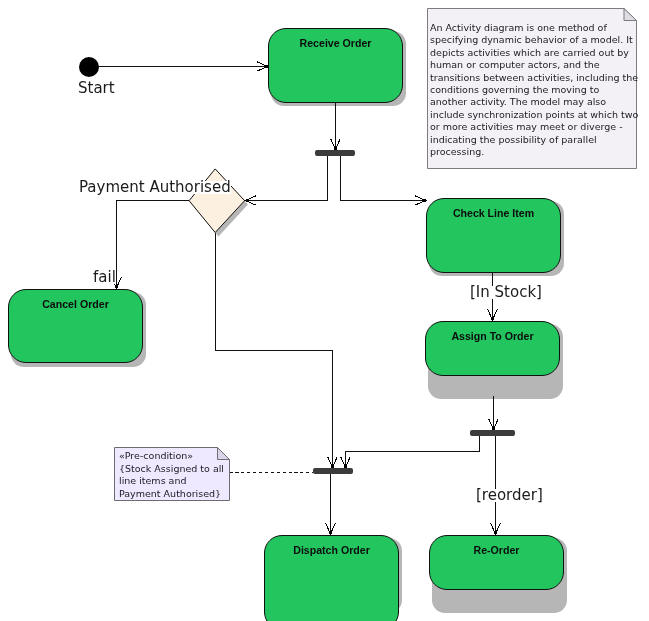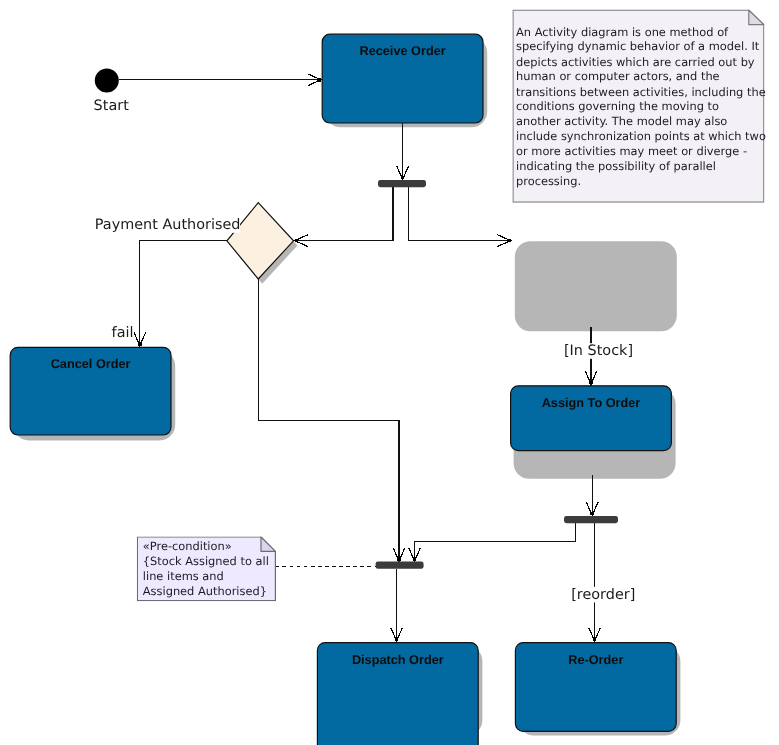--- a/index.html
+++ b/index.html
@@ -4,37 +4,37 @@
 <title>UML Activity Diagram</title>
 <style>
   html,body{margin:0;padding:0;}
   body{width:649px;height:621px;background:#ffffff;
        font-family:"Liberation Sans",sans-serif;overflow:hidden;}
   #canvas{position:relative;width:649px;height:621px;background:#fff;}
   svg#edges{position:absolute;left:0;top:0;width:649px;height:621px;overflow:visible;}
 
   
   .node{position:absolute;box-sizing:border-box;
-        background:#0369a1;border:1px solid #111;border-radius:7px;}
+        background:#22c55e;border:1px solid #111;border-radius:18px;}
   .nodeshadow{position:absolute;background:#b6b6b6;border-radius:13px;}
   .node .title{position:absolute;left:0;right:0;top:8px;text-align:center;
         font-family:"Liberation Sans",sans-serif;
         font-size:10.6px;font-weight:bold;color:#0d0d0d;}
 
   
   .diamond{position:absolute;}
 
   
   .startdot{position:absolute;border-radius:50%;background:#000;}
 
   
   .bar{position:absolute;background:#3b3b3b;border-radius:2px;}
 
   
-  .lbl{position:absolute;font-family:"DejaVu Sans",sans-serif;font-size:12px;
+  .lbl{position:absolute;font-family:"DejaVu Sans",sans-serif;font-size:15px;
        color:#1b1b1b;white-space:nowrap;background:#fff;line-height:13px;}
 
   
   .note{position:absolute;box-sizing:border-box;
         font-family:"DejaVu Sans",sans-serif;font-size:9.5px;color:#1c1a24;}
   .note .body{position:absolute;left:3px;top:14px;width:236px;line-height:12.4px;}
   .note .tline{white-space:nowrap;}
 </style>
 </head>
 <body>
@@ -108,34 +108,37 @@
     </g>
   </svg>
 
   <div class="startdot" style="left:79px;top:57px;width:20px;height:20px;"></div>
   <div class="lbl" style="left:78px;top:82px;">Start</div>
 
   <div class="node" style="left:268px;top:28px;width:135px;height:75px;">
     <div class="title">Receive Order</div>
   </div>
 
+  <div class="node" style="left:426px;top:198px;width:135px;height:75px;">
+    <div class="title">Check Line Item</div>
+  </div>
 
   <div class="node" style="left:425px;top:321px;width:135px;height:55px;">
     <div class="title">Assign To Order</div>
   </div>
 
   <div class="node" style="left:8px;top:289px;width:135px;height:74px;">
     <div class="title">Cancel Order</div>
   </div>
 
   <div class="node" style="left:264px;top:535px;width:135px;height:95px;">
     <div class="title">Dispatch Order</div>
   </div>
 
-  <div class="node" style="left:429px;top:535px;width:135px;height:75px;">
+  <div class="node" style="left:429px;top:535px;width:135px;height:55px;">
     <div class="title">Re-Order</div>
   </div>
 
   <div class="bar" style="left:315px;top:150px;width:40px;height:6px;"></div>
   <div class="bar" style="left:313px;top:468px;width:40px;height:6px;"></div>
   <div class="bar" style="left:470px;top:430px;width:45px;height:6px;"></div>
 
   <div class="lbl" style="left:79px;top:181px;">Payment Authorised</div>
   <div class="lbl" style="left:93px;top:271px;">fail</div>
   <div class="lbl" style="left:470px;top:286px;">[In Stock]</div>
@@ -163,17 +166,17 @@
 
   <div class="note" style="left:114px;top:447px;width:116px;height:54px;">
     <svg style="position:absolute;left:0;top:0;" width="116" height="54" viewBox="0 0 116 54">
       <path d="M0.5 0.5 H103.5 L115.5 12.5 V53.5 H0.5 Z" fill="#EEE9FE" stroke="#6e6b72" stroke-width="1"></path>
       <path d="M103.5 0.5 L115.5 12.5 H103.5 Z" fill="#DAD5EA" stroke="#6e6b72" stroke-width="1"></path>
     </svg>
     <div class="body" style="left:5px;top:3px;line-height:12.5px;">
         <div class="tline">«Pre-condition»</div>
         <div class="tline">{Stock Assigned to all</div>
         <div class="tline">line items and</div>
-        <div class="tline">Assigned Authorised}</div>
+        <div class="tline">Payment Authorised}</div>
       </div>
   </div>
 
 </div>
 
 </body></html>

